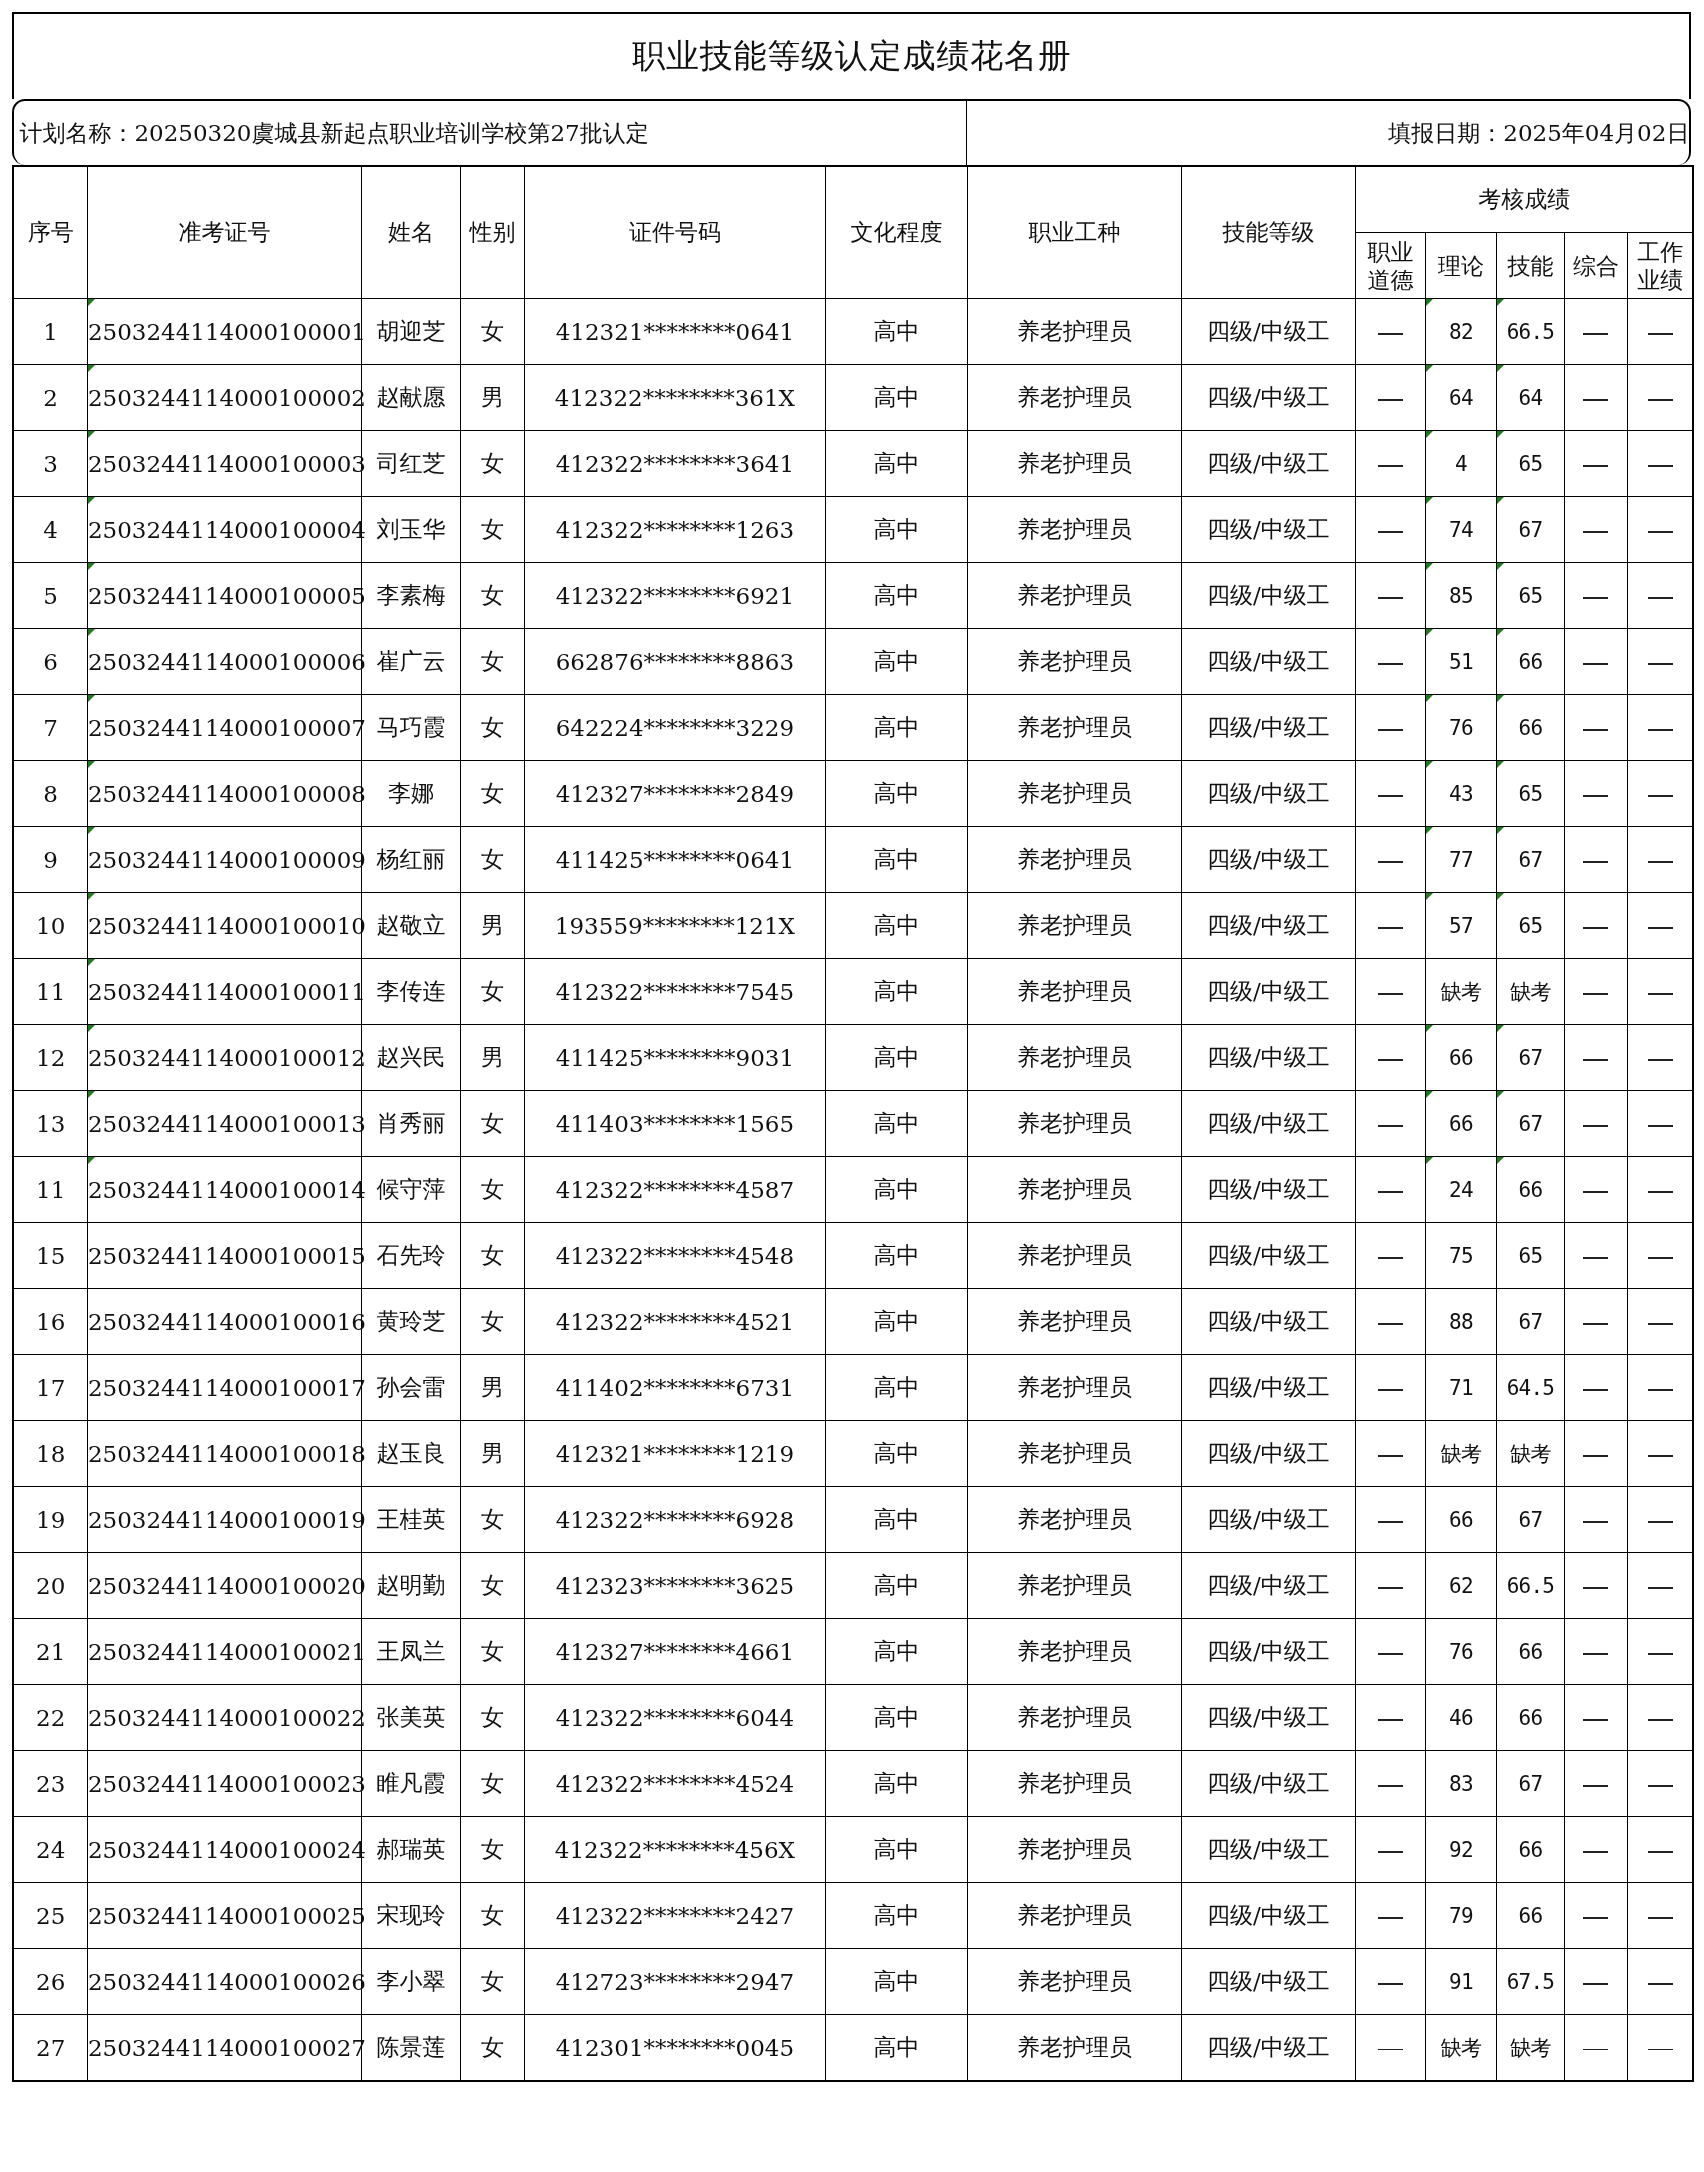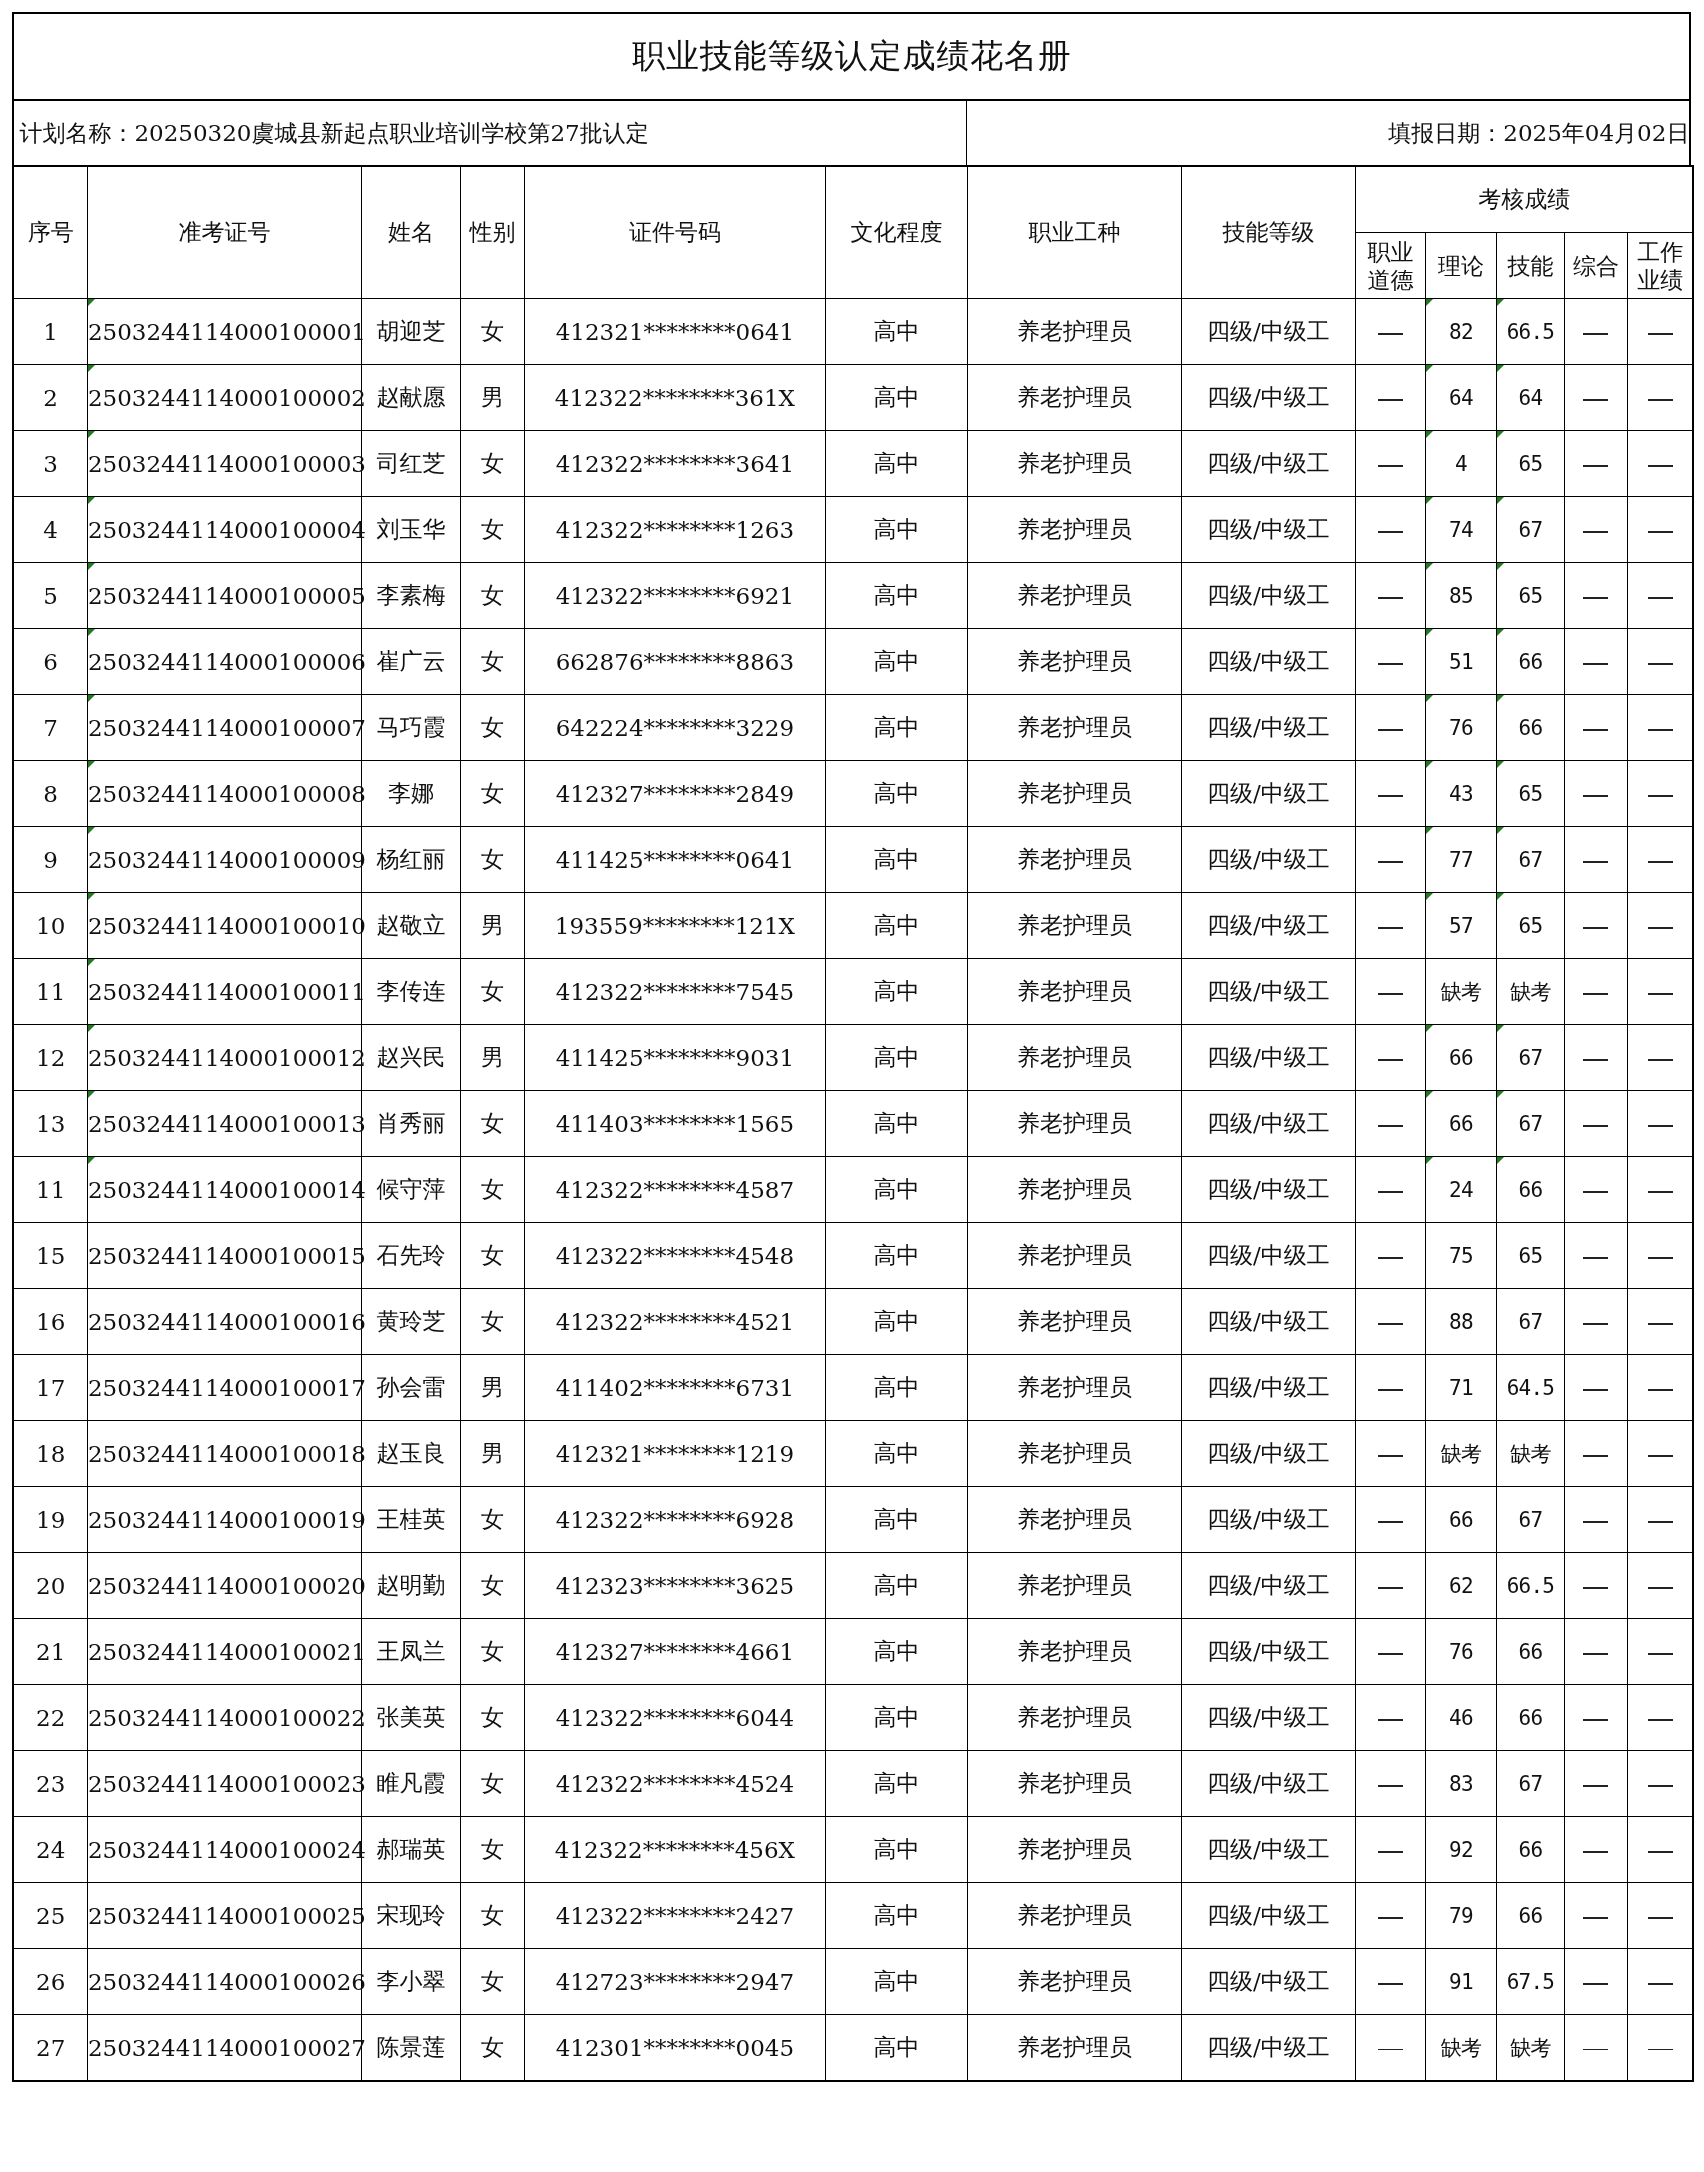--- a/index.html
+++ b/index.html
@@ -3,21 +3,21 @@
 <meta charset="utf-8">
 <style>
   html, body { margin: 0; padding: 0; background: #ffffff; }
   body { width: 1704px; height: 2172px; position: relative; overflow: hidden;
          font-family: "DejaVu Serif", "Liberation Serif", serif; color: #111; }
   .sheet { position: absolute; left: 12.4px; top: 12.4px; width: 1679px; }
   .title-row { height: 87px; border: 2.5px solid #000; border-bottom: none;
                display: flex; align-items: center; justify-content: center; box-sizing: border-box; }
   .title { font-family: "DejaVu Sans", "Liberation Sans", sans-serif; font-size: 33px; letter-spacing: 0.8px; }
   .info-row { display: flex; height: 66px; border-left: 2.5px solid #000; border-right: 2.5px solid #000;
-              border-top: 2.5px solid #000; box-sizing: border-box; }
+              border-top: 2.5px solid #000; box-sizing: border-box; border-radius: 13px; }
   .info-left { width: 953px; border-right: 1.7px solid #000; display: flex; align-items: center;
                padding-left: 5px; font-size: 23px; box-sizing: border-box; }
   .info-right { flex: 1; display: flex; align-items: center; justify-content: flex-end;
                 padding-right: 0; font-size: 23px; }
   table { border-collapse: collapse; table-layout: fixed; width: 1679px; }
   td, th { border: 1.7px solid #000; text-align: center; vertical-align: middle; padding: 0;
            font-weight: normal; font-size: 23px; position: relative; }
   table { border: 2.5px solid #000; }
   thead tr.h1 td { height: 65px; margin-left: 13px; }
   thead tr.h2 td { height: 65px; line-height: 28px; }

